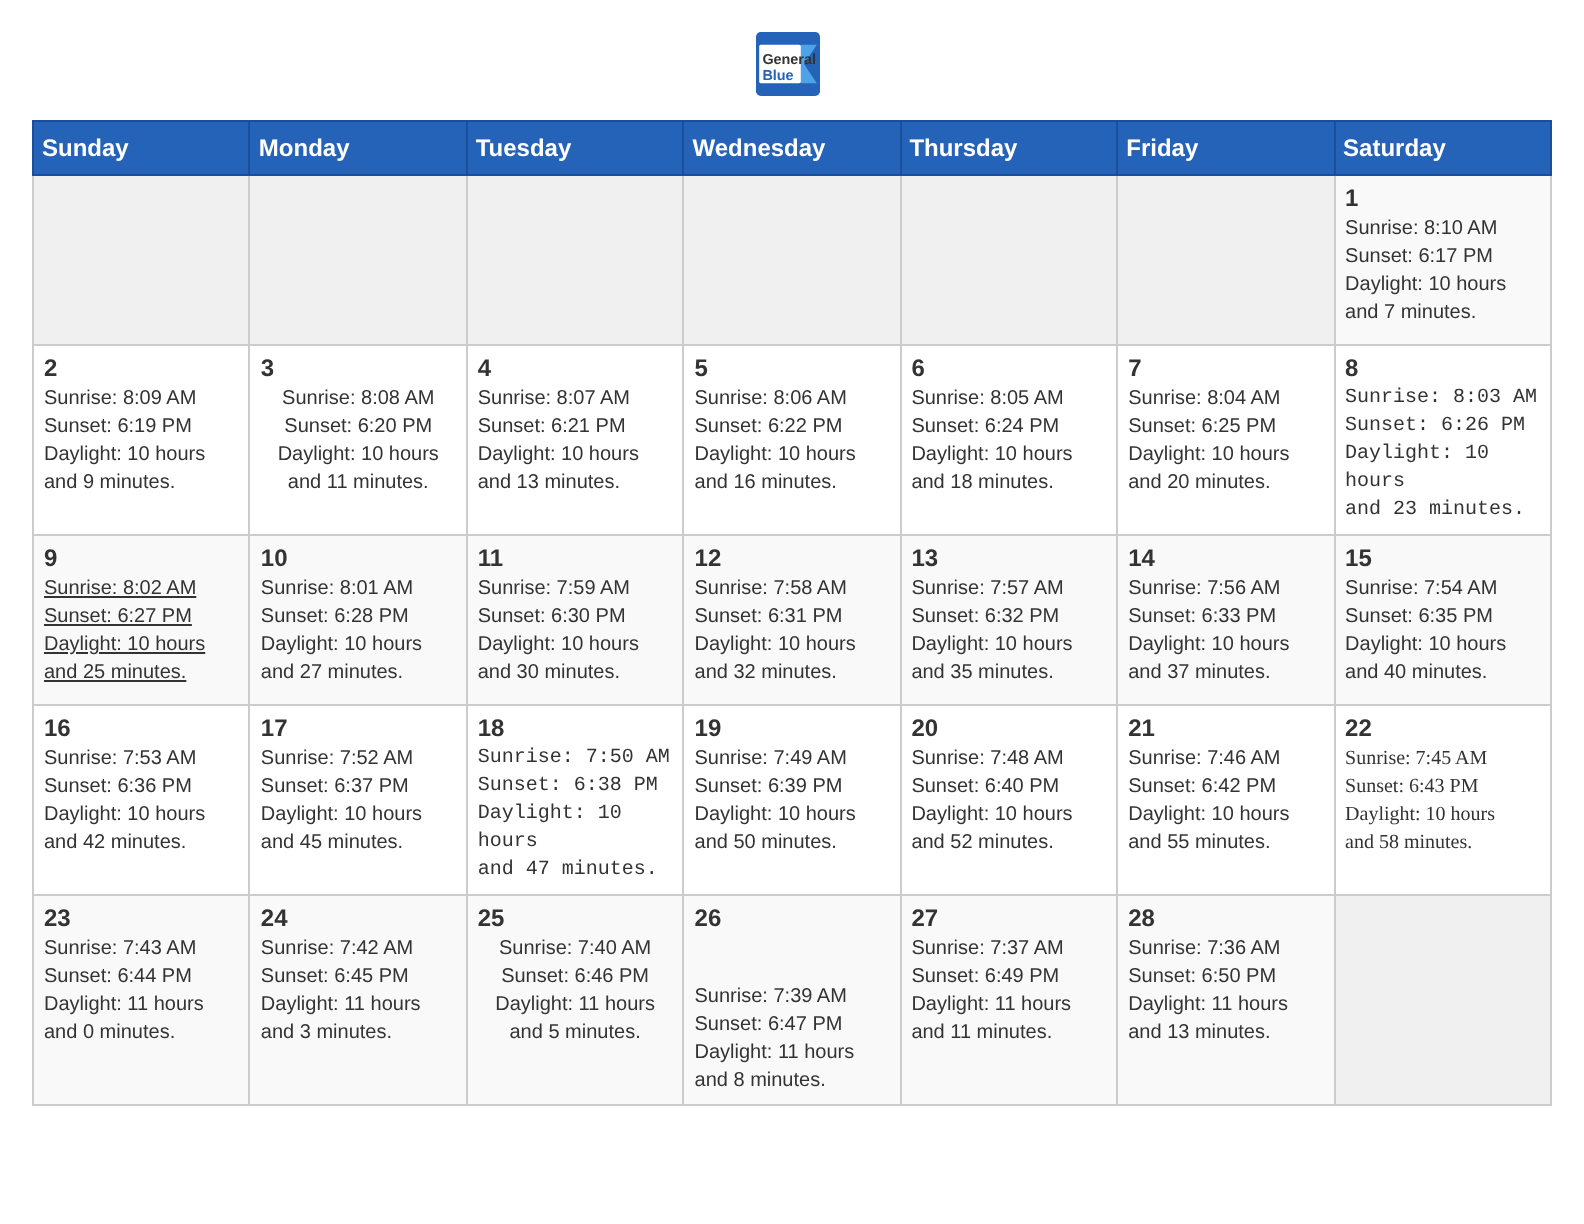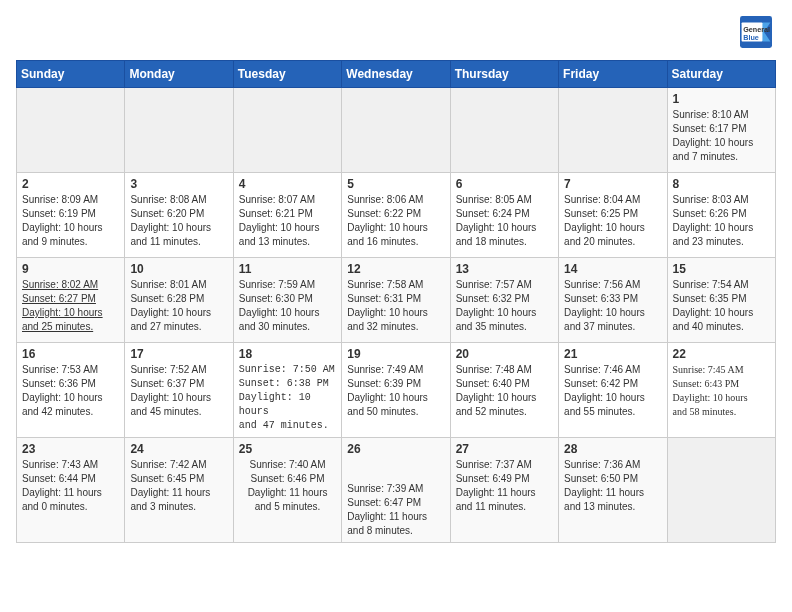--- a/index.html
+++ b/index.html
@@ -5,21 +5,21 @@
     * { box-sizing: border-box; margin: 0; padding: 0; }
     body {
       font-family: Arial, sans-serif;
       background: #fff;
       width: 792px;
       min-height: 612px;
       padding: 16px;
     }
     .header {
       display: flex;
-      justify-content: flex-end;
+      justify-content: center;
       align-items: flex-start;
       margin-bottom: 12px;
     }
     .logo {
       display: flex;
       align-items: center;
     }
     .logo-icon {
       width: 32px;
       height: 32px;
@@ -129,21 +129,21 @@
       <tr>
         <td>
           <span class="day-num">2</span>
           <div class="day-info" style="white-space: pre-line;">Sunrise: 8:09 AM
 Sunset: 6:19 PM
 Daylight: 10 hours
 and 9 minutes.</div>
         </td>
         <td>
           <span class="day-num">3</span>
-          <div class="day-info" style="white-space: pre-line;">Sunrise: 8:08 AM
+          <div class="day-info" style="white-space: pre-line; text-align: center;">Sunrise: 8:08 AM
 Sunset: 6:20 PM
 Daylight: 10 hours
 and 11 minutes.</div>
         </td>
         <td>
           <span class="day-num">4</span>
           <div class="day-info" style="white-space: pre-line;">Sunrise: 8:07 AM
 Sunset: 6:21 PM
 Daylight: 10 hours
 and 13 minutes.</div>
@@ -164,21 +164,21 @@
         </td>
         <td>
           <span class="day-num">7</span>
           <div class="day-info" style="white-space: pre-line;">Sunrise: 8:04 AM
 Sunset: 6:25 PM
 Daylight: 10 hours
 and 20 minutes.</div>
         </td>
         <td>
           <span class="day-num">8</span>
-          <div class="day-info" style="white-space: pre-line;">Sunrise: 8:03 AM
+          <div class="day-info" style="white-space: pre-line; font-family: Liberation Mono, monospace;">Sunrise: 8:03 AM
 Sunset: 6:26 PM
 Daylight: 10 hours
 and 23 minutes.</div>
         </td>
       </tr>
       <tr>
         <td>
           <span class="day-num">9</span>
           <div class="day-info" style="white-space: pre-line; text-decoration: underline;">Sunrise: 8:02 AM
 Sunset: 6:27 PM

